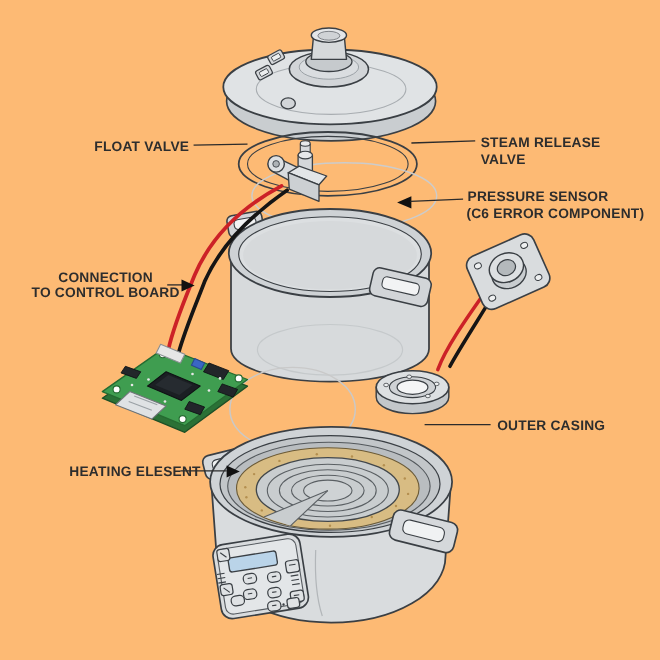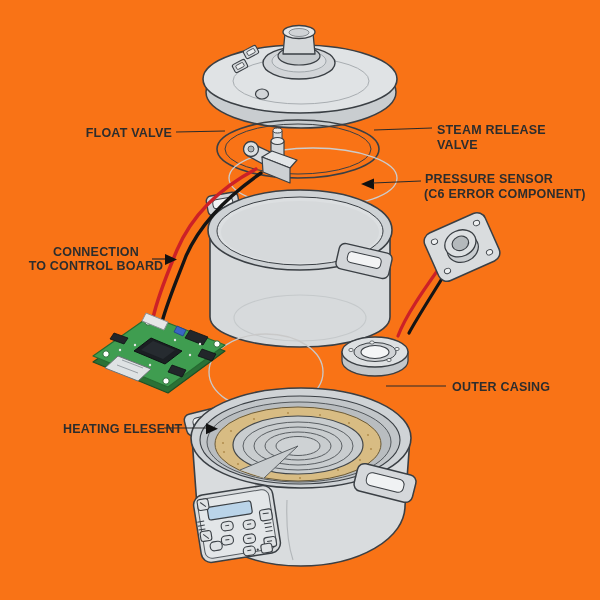--- a/index.html
+++ b/index.html
@@ -1,16 +1,16 @@
 <!DOCTYPE html>
 <html><head>
 <meta charset="utf-8">
 <style>
   html,body{margin:0;padding:0;background:#ffffff;}
-  .canvas{position:relative;width:600px;height:600px;background:#f97316;overflow:hidden;
+  .canvas{position:relative;width:600px;height:600px;background:#fdba74;overflow:hidden;
           font-family:"Liberation Sans", sans-serif;}
   svg{position:absolute;left:0;top:0;}
   .lbl{font-family:"Liberation Sans", sans-serif;font-weight:bold;font-size:12.5px;
        fill:#2d2d2d;letter-spacing:.2px;}
   .leader{stroke:#2b2b2b;stroke-width:1.2;fill:none;}
   .ah{fill:#111111;stroke:none;}
 </style>
 </head>
 <body>
 

